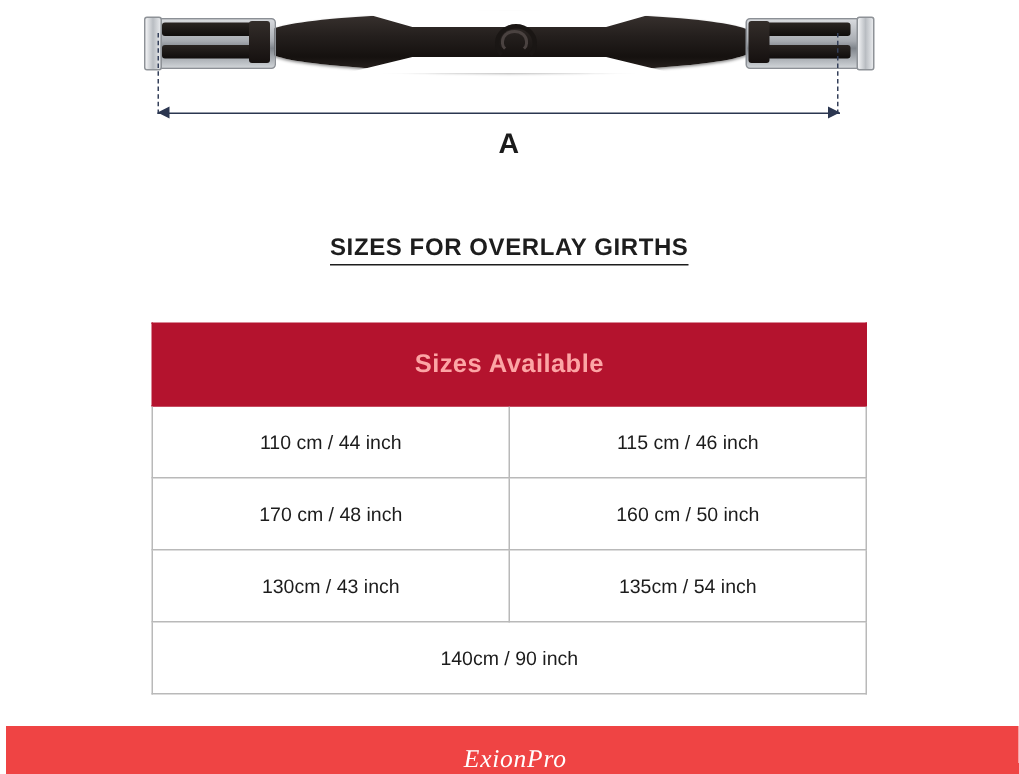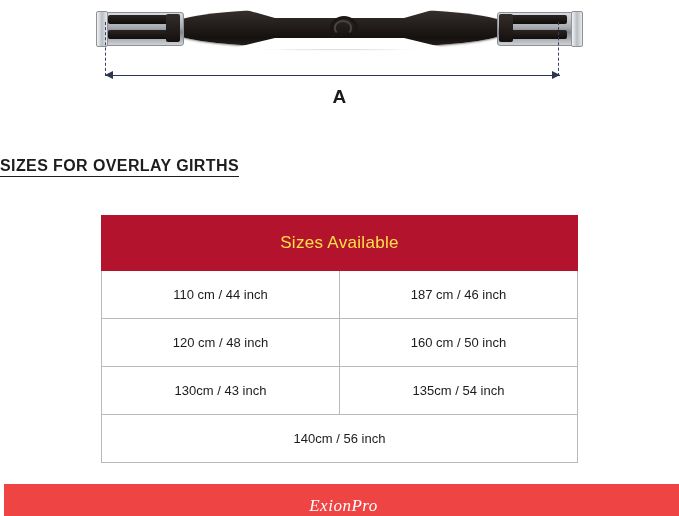--- a/index.html
+++ b/index.html
@@ -188,21 +188,21 @@
     color: #1b1b1b;
     letter-spacing: .5px;
   }
 
   
   .section-title {
     position: absolute;
     left: 0;
     right: 0;
     top: 157px;
-    text-align: left;
+    text-align: center;
     font-size: 16px;
     font-weight: bold;
     color: #1d1d1d;
     letter-spacing: .4px;
   }
   .section-title span {
     border-bottom: 1px solid #1d1d1d;
     padding-bottom: 2px;
   }
 
@@ -216,23 +216,23 @@
     table-layout: fixed;
   }
   .size-table th,
   .size-table td {
     border: 1px solid #b9b9b9;
     text-align: center;
     color: #1c1c1c;
   }
   .size-table th {
     background: #b4132e;
-    color: #fde047;
+    color: #fca5a5;
     font-size: 17px;
-    font-weight: normal;
+    font-weight: bold;
     height: 52px;
     border-color: #b4132e;
     letter-spacing: .3px;
   }
   .size-table td {
     height: 45px;
     font-size: 13px;
   }
 
   
@@ -313,32 +313,32 @@
 
   <table class="size-table">
     <thead>
       <tr>
         <th colspan="2">Sizes Available</th>
       </tr>
     </thead>
     <tbody>
       <tr>
         <td>110 cm / 44 inch</td>
-        <td>187 cm / 46 inch</td>
-      </tr>
-      <tr>
-        <td>120 cm / 48 inch</td>
+        <td>115 cm / 46 inch</td>
+      </tr>
+      <tr>
+        <td>170 cm / 48 inch</td>
         <td>160 cm / 50 inch</td>
       </tr>
       <tr>
         <td>130cm / 43 inch</td>
         <td>135cm / 54 inch</td>
       </tr>
       <tr>
-        <td colspan="2">140cm / 56 inch</td>
+        <td colspan="2">140cm / 90 inch</td>
       </tr>
     </tbody>
   </table>
 
   <div class="footer">
     <div class="brand">ExionPro</div>
     <div class="brand-underline"></div>
   </div>
 
 </div>

